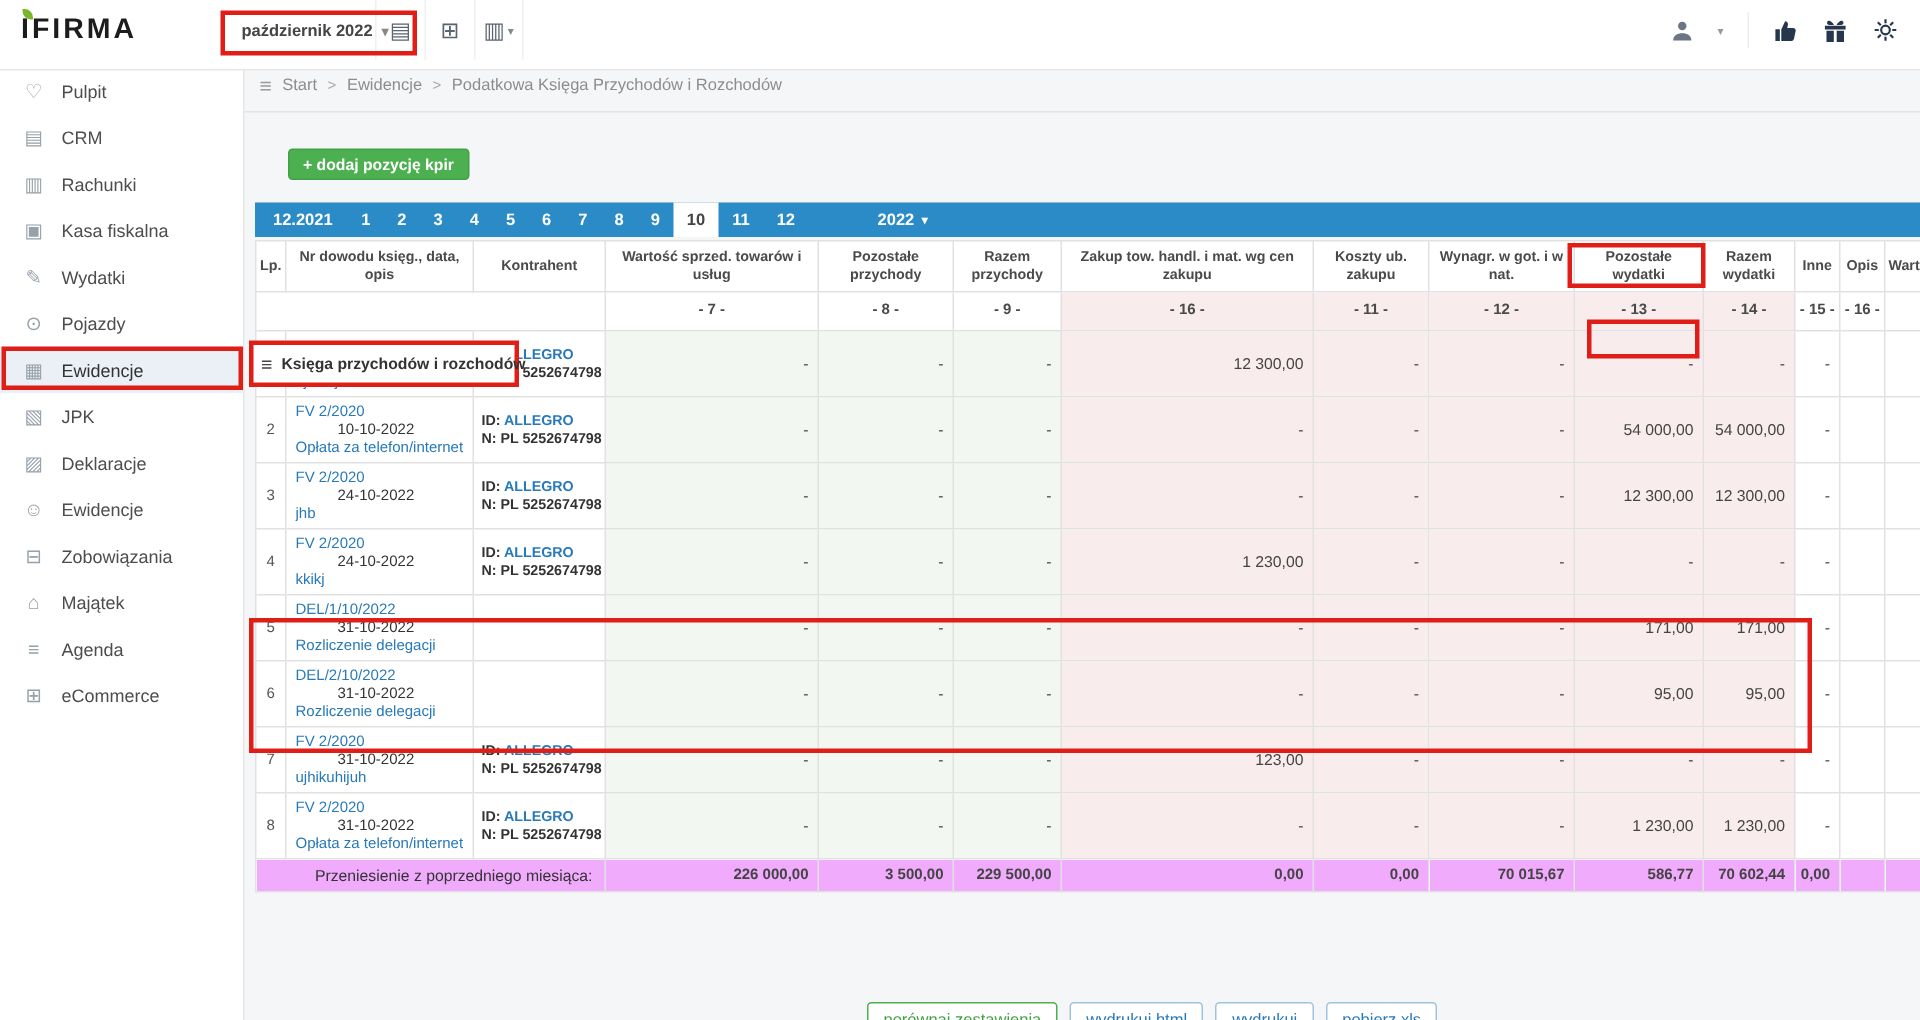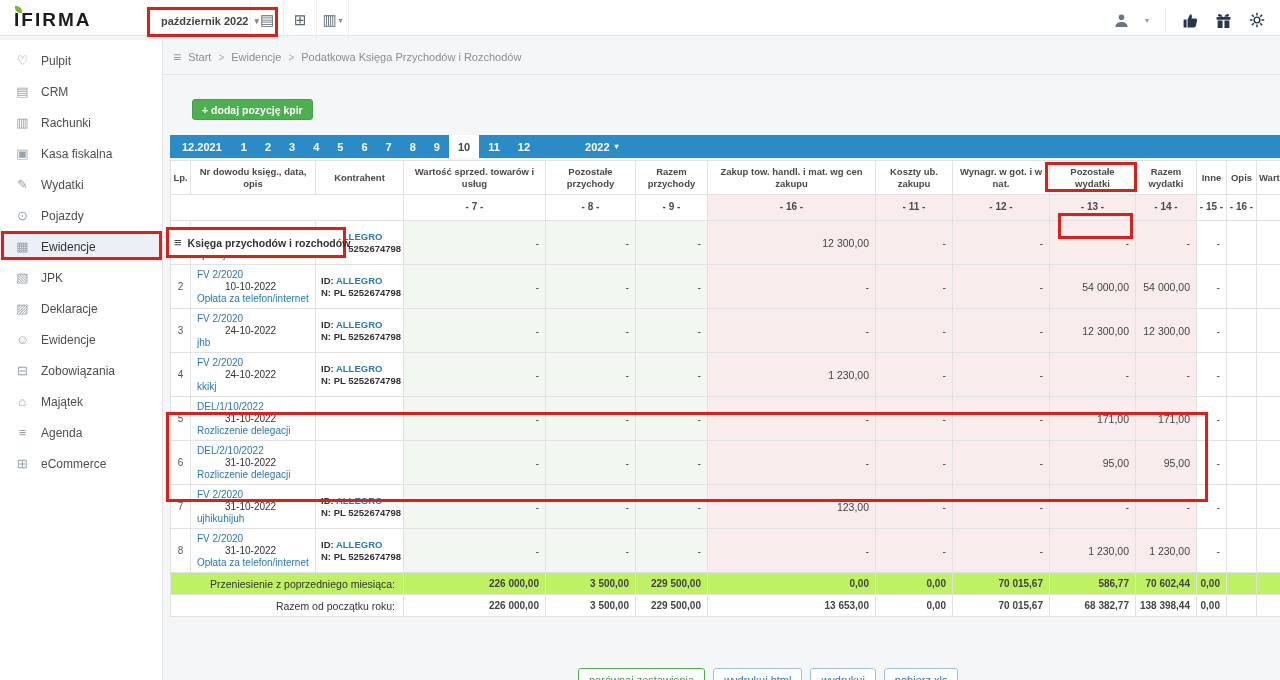--- a/index.html
+++ b/index.html
@@ -1,20 +1,20 @@
 <!DOCTYPE html>
 <html><head>
 <meta charset="utf-8">
 <style>
   *{margin:0;padding:0;box-sizing:border-box;}
   html,body{width:1280px;height:680px;overflow:hidden;}
   body{position:relative;font-family:"Liberation Sans",sans-serif;background:#f5f6f7;font-size:12px;color:#333;}
 
   
-  .topbar{position:absolute;top:0;left:0;width:1280px;height:36px;background:#fff;border-bottom:1px solid #e6e6e6;z-index:20;}
+  .topbar{position:absolute;top:0;left:0;width:1280px;height:47px;background:#fff;border-bottom:1px solid #e6e6e6;z-index:20;}
   .logo{position:absolute;left:14px;top:9px;font-size:19px;font-weight:bold;letter-spacing:2px;color:#1c1c1c;}
   .logo .leaf{position:absolute;left:1px;top:-3px;width:7px;height:7px;background:#76b82a;border-radius:0 80% 0 80%;}
   .month-dd{position:absolute;left:153px;top:11px;height:19px;padding:0 8px;background:#fff;font-size:11px;font-weight:bold;color:#444;display:flex;align-items:center;gap:6px;cursor:pointer;}
   .month-dd .caret{font-size:9px;color:#888;}
   .tb-icons{position:absolute;left:250px;top:0;height:40px;display:flex;}
   .tb-ic{width:33px;height:40px;display:flex;align-items:center;justify-content:center;border-left:1px solid #f0f0f0;color:#5a6570;font-size:15px;cursor:pointer;}
   .tb-ic:last-child{border-right:1px solid #f0f0f0;}
   .tb-ic .caret{font-size:8px;color:#888;margin-left:2px;}
   .tb-right{position:absolute;right:14px;top:0;height:40px;display:flex;align-items:center;gap:16px;}
   .tb-right .vdiv{width:1px;height:24px;background:#ededed;}
@@ -59,21 +59,21 @@
   td.lp{font-size:10px;color:#555;text-align:center;}
   td.doc{font-size:10px;padding:3px 2px 3px 6px;}
   .dline{height:12px;line-height:12px;white-space:nowrap;overflow:hidden;}
   .ddate{color:#333;margin-left:28px;}
   td.kontr{font-size:9.5px;font-weight:bold;color:#333;padding:3px 2px 3px 5px;}
   td.num{font-size:10.5px;color:#444;text-align:right;padding-right:6px;}
   .link{color:#2779b8;cursor:pointer;}
   tr.sum{height:22px;}
   td.slabel{font-size:10.5px;color:#333;text-align:right;padding-right:8px;}
   tr.sum td.num{font-weight:bold;font-size:10px;}
-  tr.bluerow td{background:#bef264;}
+  tr.bluerow td{background:#f0abfc;}
 
   
   .footbtns{position:absolute;left:578px;top:668px;display:flex;gap:8px;z-index:6;}
   .fbtn{height:24px;padding:0 10px;background:#fff;border-radius:3px;font-size:11px;display:flex;align-items:center;cursor:pointer;white-space:nowrap;}
   .fbtn.green{border:1px solid #4caf50;color:#43a047;}
   .fbtn.blue{border:1px solid #9ec4dd;color:#2779b8;}
 
   
   .ktooltip{position:absolute;left:166px;top:227px;width:180px;height:31px;background:#fff;border:3px solid #e01e18;z-index:55;display:flex;align-items:center;gap:6px;padding:0 5px;font-size:10.5px;font-weight:bold;color:#333;white-space:nowrap;}
   .ktooltip .burger{font-size:13px;color:#444;}
@@ -456,34 +456,20 @@
       <td class="num">229 500,00</td>
       <td class="num">0,00</td>
       <td class="num">0,00</td>
       <td class="num">70 015,67</td>
       <td class="num">586,77</td>
       <td class="num">70 602,44</td>
       <td class="num">0,00</td>
       <td></td>
         <td></td>
     </tr>
-    <tr class="sum">
-      <td class="slabel" colspan="3">Razem od początku roku:</td>
-      <td class="num">226 000,00</td>
-      <td class="num">3 500,00</td>
-      <td class="num">229 500,00</td>
-      <td class="num">13 653,00</td>
-      <td class="num">0,00</td>
-      <td class="num">70 015,67</td>
-      <td class="num">68 382,77</td>
-      <td class="num">138 398,44</td>
-      <td class="num">0,00</td>
-      <td></td>
-        <td></td>
-    </tr>
   </tbody>
 </table>
 
 <div class="footbtns">
   <div class="fbtn green">porównaj zestawienia</div>
   <div class="fbtn blue">wydrukuj html</div>
   <div class="fbtn blue">wydrukuj</div>
   <div class="fbtn blue">pobierz xls</div>
 </div>
 

